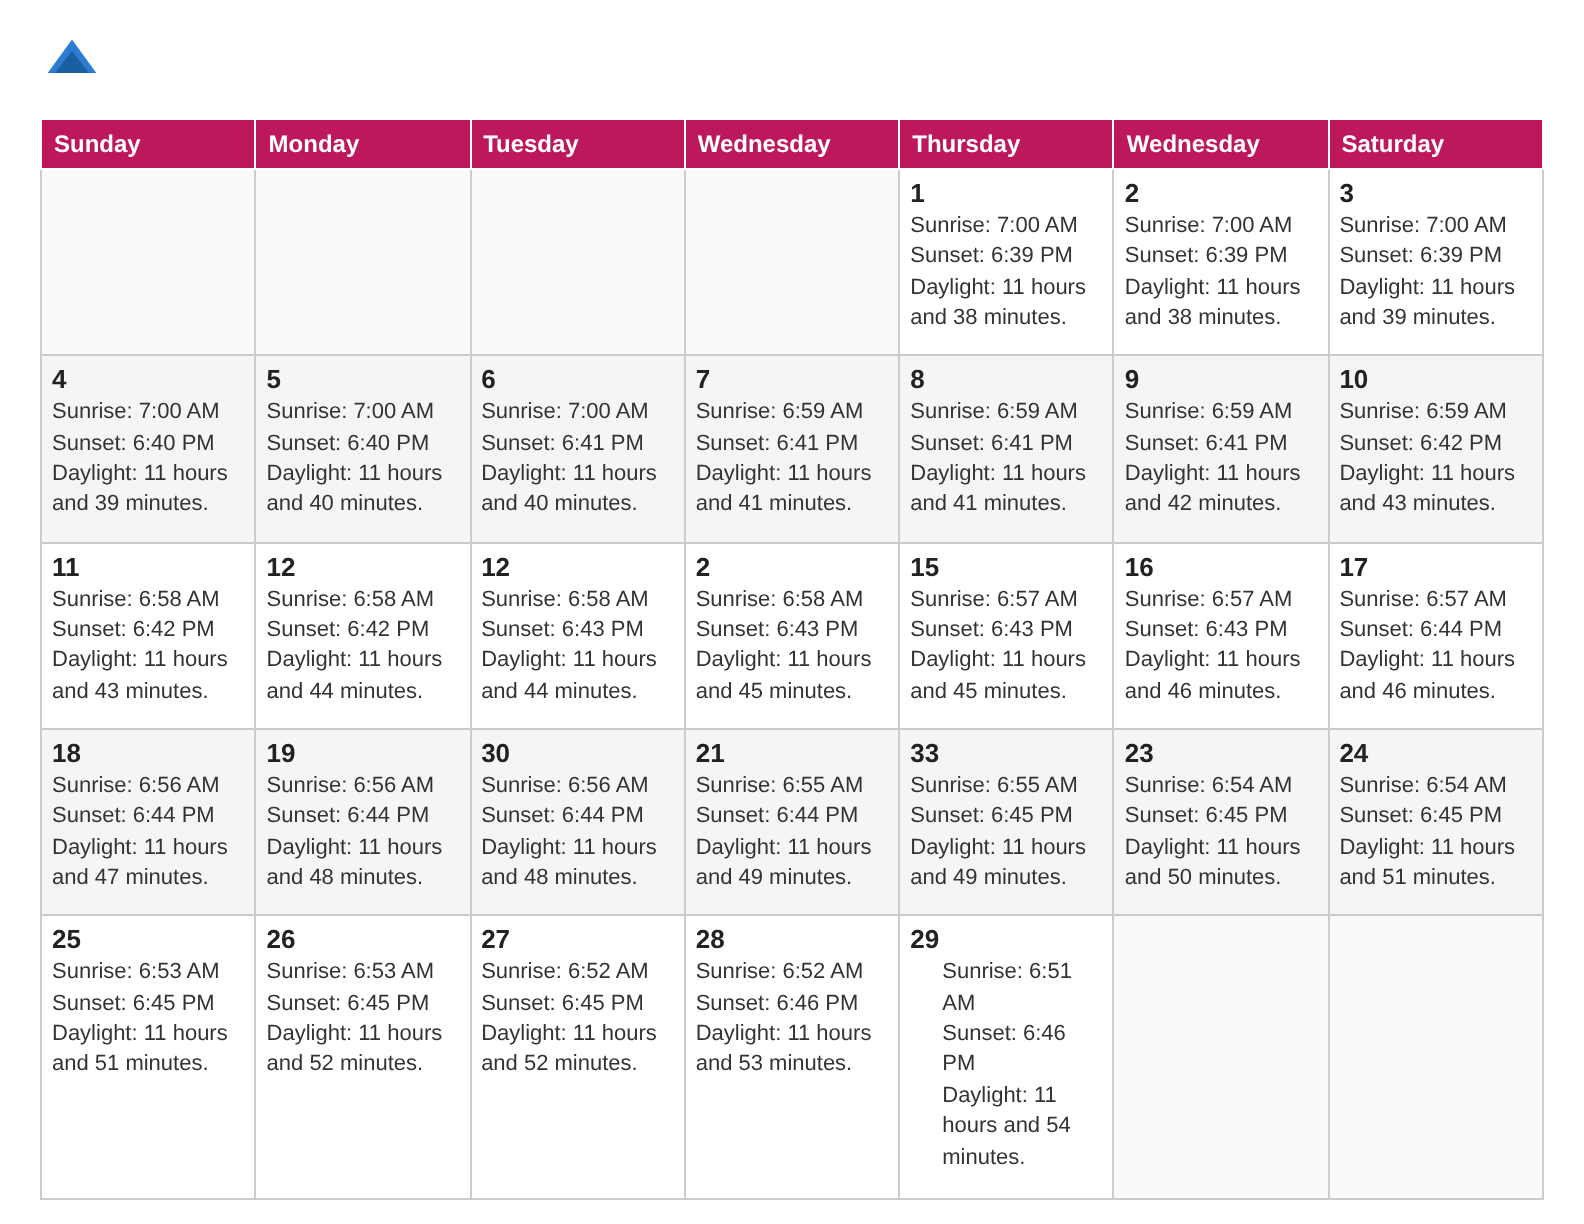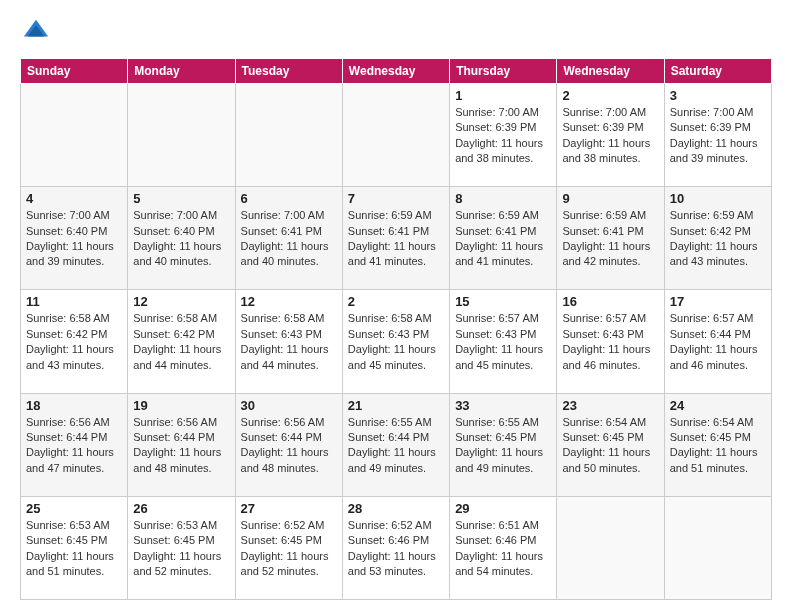--- a/index.html
+++ b/index.html
@@ -310,21 +310,21 @@
 Daylight: 11 hours and 52 minutes.</div>
           </td>
           <td>
             <span class="day-num">28</span>
             <div class="day-info" style="white-space: pre-line;">Sunrise: 6:52 AM
 Sunset: 6:46 PM
 Daylight: 11 hours and 53 minutes.</div>
           </td>
           <td>
             <span class="day-num">29</span>
-            <div class="day-info" style="white-space: pre-line;">Sunrise: 6:51 AM
+            <div class="day-info" style="white-space: pre-line; margin-left: 16px;">Sunrise: 6:51 AM
 Sunset: 6:46 PM
 Daylight: 11 hours and 54 minutes.</div>
           </td>
           <td class="empty"></td>
           <td class="empty"></td>
         </tr>
       </tbody>
   </table>
 </div>
 

